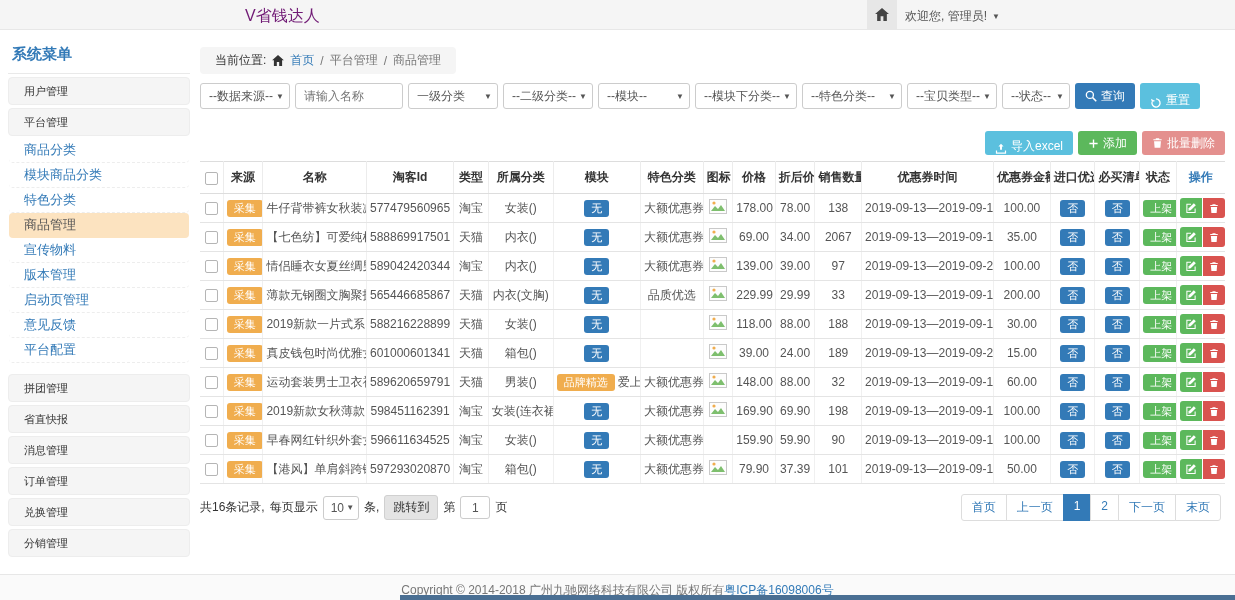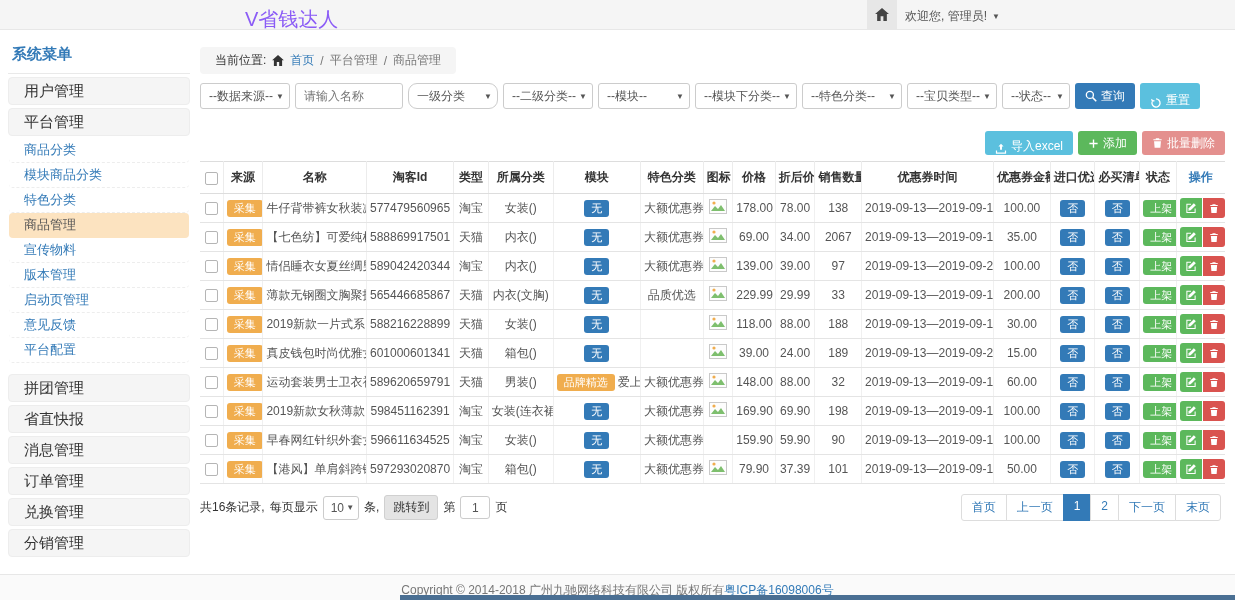--- a/index.html
+++ b/index.html
@@ -3,28 +3,28 @@
 <meta charset="utf-8">
 <style>
   * { box-sizing: border-box; margin: 0; padding: 0; }
   html,body { width:1235px; height:600px; }
   body {
     position: relative; overflow: hidden; background:#fff; color:#333;
     font-family:"Liberation Sans","DejaVu Sans",sans-serif; font-size:12px;
   }
   
   .topbar { position:absolute; left:0; top:0; width:1235px; height:30px; background:#f5f5f5; border-bottom:1px solid #e7e7e7; }
-  .topbar-title { position:absolute; left:245px; top:6px; font-size:20px; color:#8b5cf6; }
+  .topbar-title { position:absolute; left:245px; top:6px; font-size:16px; color:#701a75; }
   .topbar-home { position:absolute; left:867px; top:0; width:30px; height:29px; background:#e7e7e7; display:flex; align-items:center; justify-content:center; cursor:pointer; }
   .topbar-user { position:absolute; left:905px; top:8px; font-size:12px; color:#555; cursor:pointer; display:flex; align-items:center; gap:5px; }
   .caret-sm { font-size:8px; color:#555; }
   
   .sidebar { position:absolute; left:8px; top:39px; width:182px; }
   .sidebar-title { font-size:15px; font-weight:bold; color:#337ab7; padding:6px 4px 9px; border-bottom:1px solid #e9e9e9; }
-  .menu-header { background:#f5f5f5; border:1px solid #ededed; border-radius:4px; padding:5px 15px; line-height:16px; font-size:15px; color:#333; margin-top:3px; cursor:pointer; }
+  .menu-header { background:#f5f5f5; border:1px solid #ededed; border-radius:4px; padding:5px 15px; line-height:16px; font-size:11px; color:#333; margin-top:3px; cursor:pointer; }
   .submenu { padding:2px 0 8px; }
   .submenu-item { margin:0 1px; padding:4px 15px; line-height:16px; font-size:13px; color:#337ab7; border-bottom:1px dashed #ededed; cursor:pointer; border-radius:4px; }
   .submenu-item.active { background:#fce3c0; color:#555; border-bottom-color:transparent; }
   
   .main { position:absolute; left:200px; top:47px; width:1025px; }
   .breadcrumb { display:inline-flex; align-items:center; gap:6px; background:#f5f5f5; border-radius:4px; padding:5px 15px; font-size:12px; }
   .breadcrumb .link { color:#337ab7; cursor:pointer; }
   .breadcrumb .muted { color:#777; }
   .filter-row { display:flex; gap:5px; margin-top:9px; align-items:center; }
   .sel { height:26px; border:1px solid #ccc; border-radius:3px; background:#fff; display:flex; align-items:center; font-size:12px; color:#555; padding:0 16px 0 8px; position:relative; cursor:pointer; white-space:nowrap; }
@@ -127,21 +127,21 @@
     <span class="muted">商品管理</span>
   </div>
 
   <div class="filter-row">
     <span style="display:flex;gap:5px;">
         <span class="sel" style="min-width: 90px;">
           <span>--数据来源--</span>
           <span class="caret-sm">▼</span>
         </span>
         <input class="txt" placeholder="请输入名称" style="width: 108px;">
-        <span class="sel" style="min-width: 90px; border-radius: 9px;">
+        <span class="sel" style="min-width: 90px;">
           <span>一级分类</span>
           <span class="caret-sm">▼</span>
         </span>
         <span class="sel" style="min-width: 80px;">
           <span>--二级分类--</span>
           <span class="caret-sm">▼</span>
         </span>
         <span class="sel" style="min-width: 92px;">
           <span>--模块--</span>
           <span class="caret-sm">▼</span>

